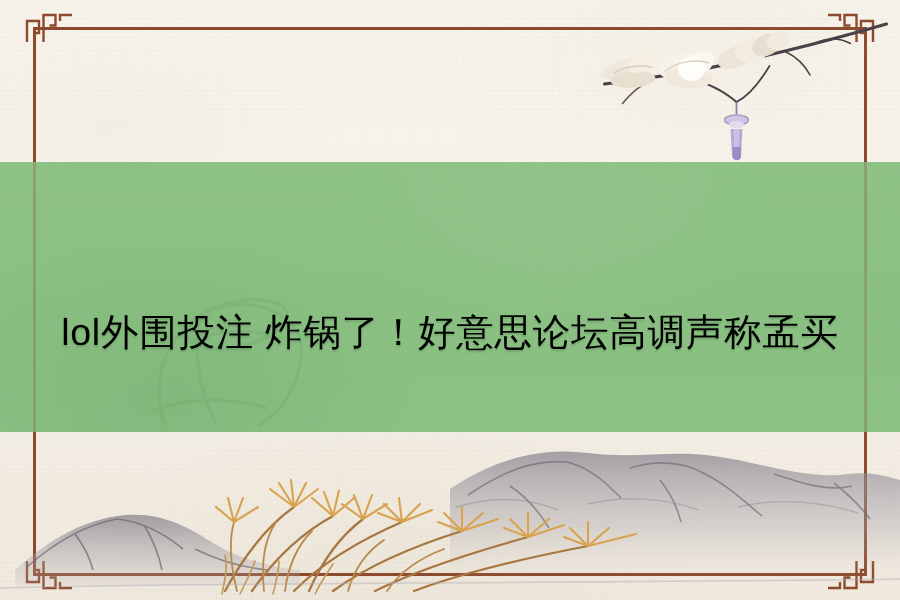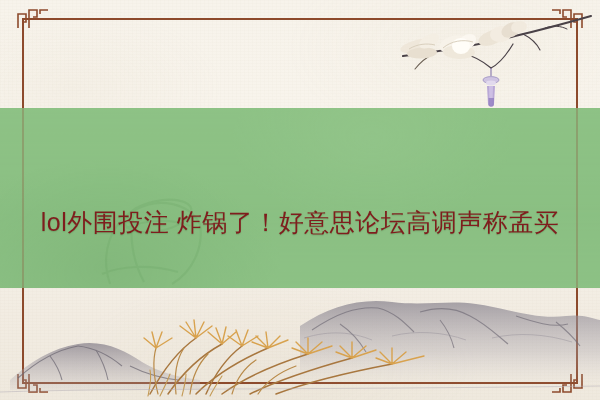--- a/index.html
+++ b/index.html
@@ -150,21 +150,21 @@
     width: 720px;              
     height: 180px;
     display: flex;
     flex-direction: column;
     justify-content: center;
     align-items: center;
     text-align: center;
     box-sizing: border-box;
   }
   .headline .line {
-    color: #7f1d1d;
+    color: #000000;
     font-size: 25px;
     line-height: 37px;
     letter-spacing: .5px;
     white-space: nowrap;
     text-shadow: 0 1px 1px rgba(70,120,65,.30);
   }
   .headline .line.l1 { margin-top: 48px; }
   .headline .line.l3 { }
 </style>
 </head>

